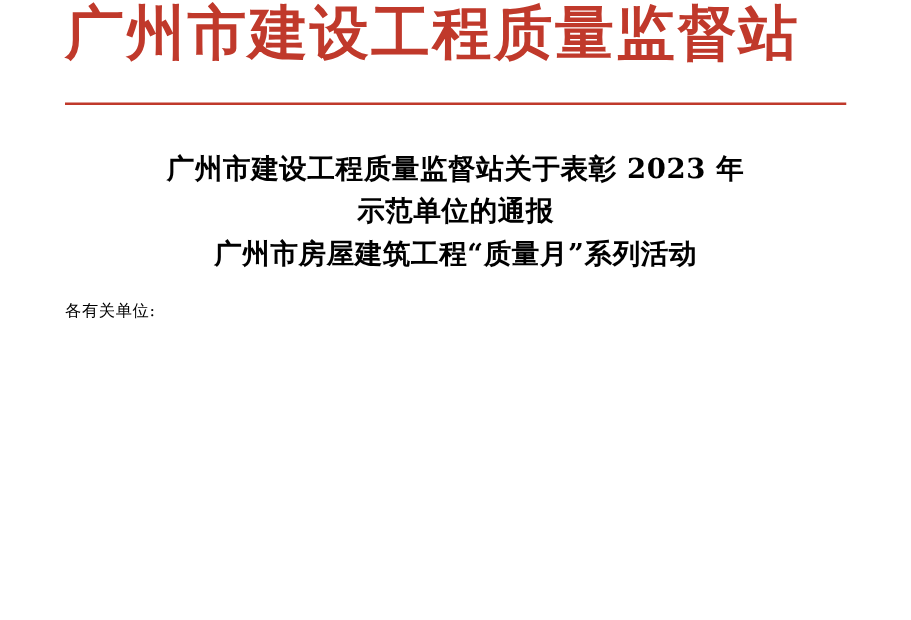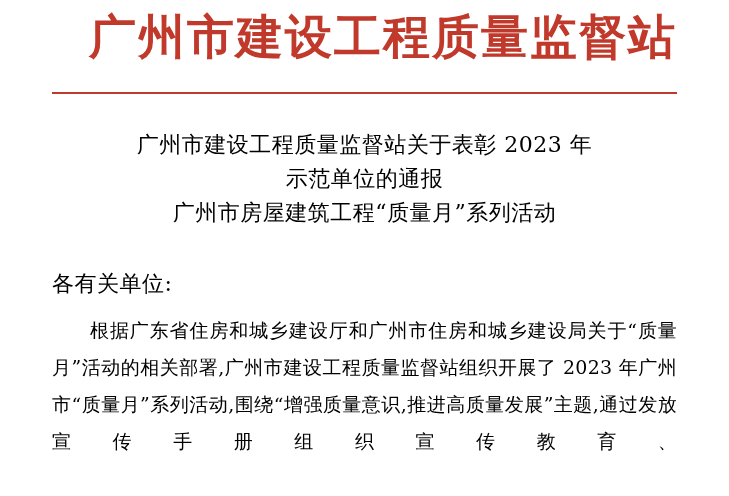--- a/index.html
+++ b/index.html
@@ -18,22 +18,21 @@
     position: relative;
     width: 729px;
     height: 496px;
     background: #ffffff;
     box-sizing: border-box;
     padding: 0 52px;
   }
 
   
   .masthead {
-    text-align: right;
-    padding-top: 10px;
+    text-align: left;
   }
   .masthead-title {
     color: #c0392b;
     font-family: "DejaVu Serif", "Liberation Serif", serif;
     font-weight: bold;
     font-size: 47px;
     letter-spacing: 2px;
     line-height: 1.15;
     white-space: nowrap;
   }
@@ -41,34 +40,34 @@
     margin-top: 28px;
     border: 0;
     border-top: 2px solid #c0392b;
     height: 0;
   }
 
   
   .doc-title {
     margin-top: 34px;
     text-align: center;
-    font-weight: normal;
+    font-weight: bold;
     font-size: 22px;
     line-height: 1.55;
     letter-spacing: 0.5px;
   }
   .doc-title .line {
     display: block;
     white-space: nowrap;
   }
 
   
   .salutation {
-    margin-top: 36px;
-    font-size: 22px;
+    margin-top: 20px;
+    font-size: 13px;
     line-height: 1.6;
     letter-spacing: 0.5px;
   }
   .body-para {
     margin-top: 10px;
     font-size: 19px;
     line-height: 1.95;
     text-align: justify;
     text-align-last: justify;
     text-indent: 2em;
@@ -86,15 +85,14 @@
   </div>
 
   <div class="doc-title">
     <span class="line">广州市建设工程质量监督站关于表彰 2023 年</span>
     <span class="line">示范单位的通报</span>
     <span class="line">广州市房屋建筑工程“质量月”系列活动</span>
   </div>
 
   <div class="salutation">各有关单位:</div>
 
-  <div class="body-para">根据广东省住房和城乡建设厅和广州市住房和城乡建设局关于“质量月”活动的相关部署,广州市建设工程质量监督站组织开展了 2023 年广州市“质量月”系列活动,围绕“增强质量意识,推进高质量发展”主题,通过发放宣传手册组织宣传教育、</div>
 
 </div>
 
 </body></html>

